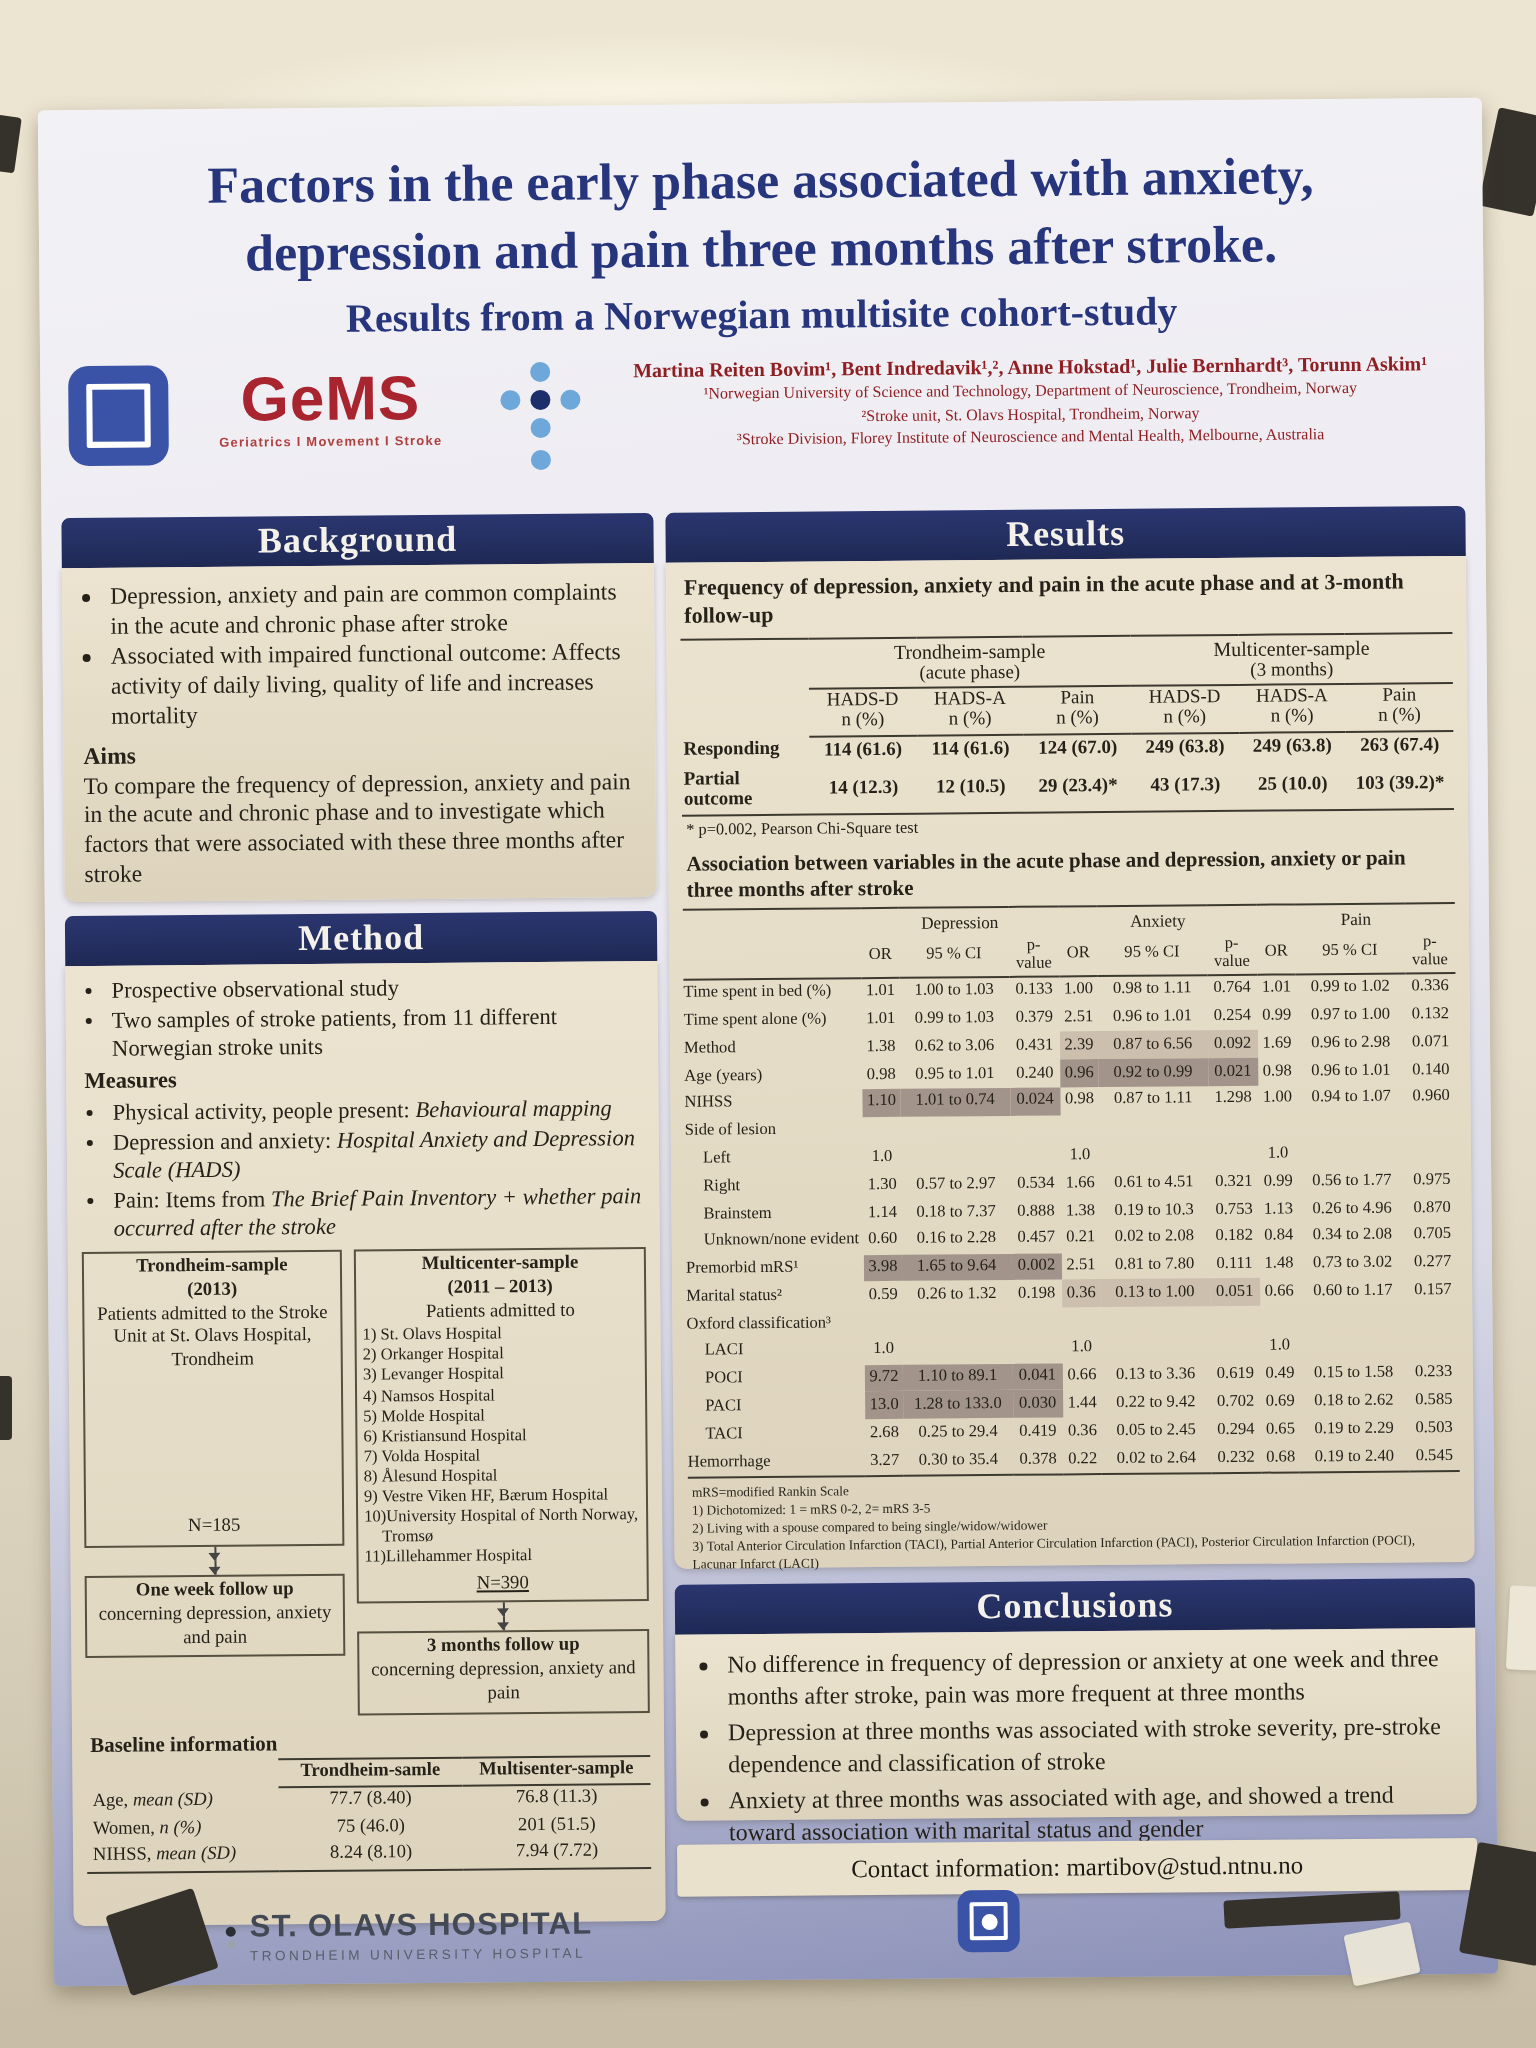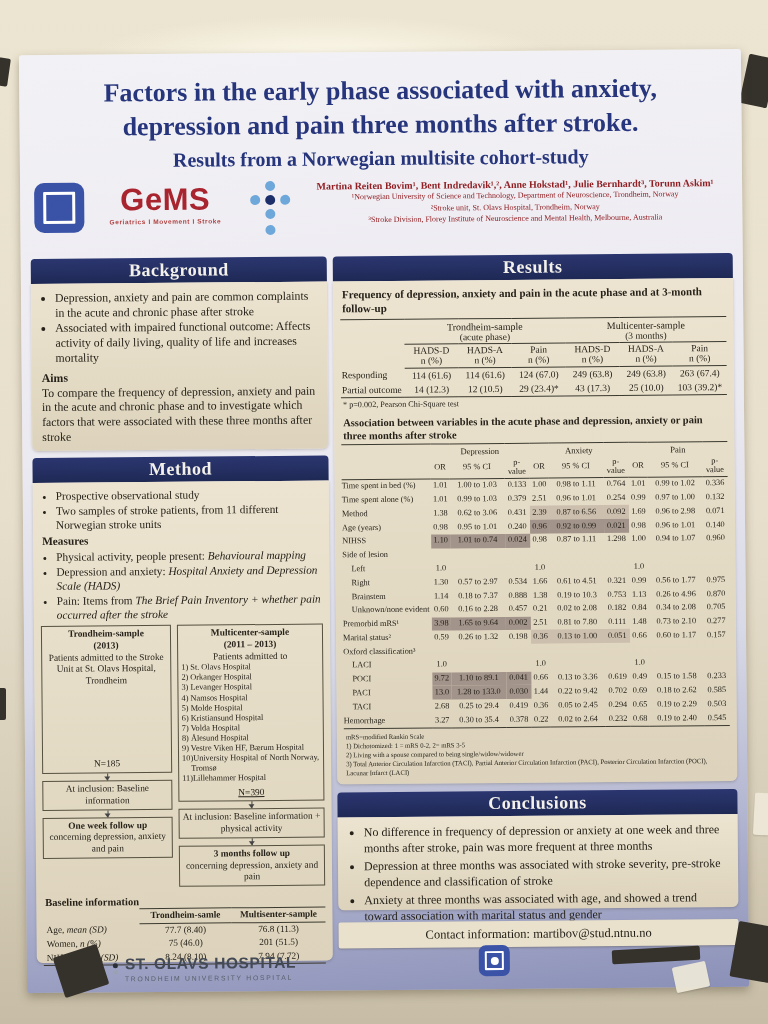--- a/index.html
+++ b/index.html
@@ -82,21 +82,21 @@
   .bt tr:last-child td{border-bottom:1px solid #3c3a30;}
   
   .t-title{font-weight:bold;font-size:11px;line-height:1.25;margin:1px 2px 3px 2px;}
   .t-title2{font-weight:bold;font-size:10.5px;line-height:1.25;margin:7px 2px 2px 2px;}
   table.t1{width:100%;border-collapse:collapse;table-layout:fixed;font-size:9.5px;}
   .t1 thead tr.grp th,.t1 thead tr.grp td{border-top:1px solid #3c3a30;padding-top:2px;}
   .t1 th{font-weight:normal;text-align:center;}
   .t1 .gname{font-size:10px;}
   .t1 tr.sub th{border-bottom:1px solid #3c3a30;padding-bottom:2px;}
   .t1 th.gh{border-bottom:1px solid #3c3a30;}
-  .t1 td{text-align:center;padding:2px 0;}
+  .t1 td{text-align:center;padding:2px 0;font-weight:bold;}
   .t1 td.lbl{text-align:left;padding-left:1px;}
   .t1 tbody tr:last-child td{border-bottom:1px solid #3c3a30;}
   .t-foot{font-size:8.2px;margin:2px 2px 0 2px;}
   table.t2{width:100%;border-collapse:collapse;table-layout:fixed;font-size:8.3px;}
   .t2 thead tr.grp th{border-top:1px solid #3c3a30;font-weight:normal;font-size:8.6px;text-align:center;padding-top:2px;}
   .t2 thead tr.sub th{font-weight:normal;text-align:center;border-bottom:1px solid #3c3a30;padding-bottom:2px;}
   .t2 td{text-align:center;padding:1.5px 0;line-height:1.3;}
   .t2 td.lbl{text-align:left;}
   .t2 td.lbl.ind{padding-left:9px;}
   .t2 td.sect{text-align:left;}
@@ -192,21 +192,20 @@
     <div class="flow">
       <div class="fcol fcol-l">
         <div class="fbox" style="height:142px;display:flex;flex-direction:column;">
           <div class="ftitle">Trondheim-sample</div>
           <div class="ftitle">(2013)</div>
           <div>Patients admitted to the Stroke Unit at St. Olavs Hospital, Trondheim</div>
           <div class="spacer"></div>
           <div class="nval">N=185</div>
         </div>
         <div class="arrow"></div>
-        <div class="fbox">At inclusion: Baseline information</div>
         <div class="arrow"></div>
         <div class="fbox">
           <div class="ftitle">One week follow up</div>
           <div>concerning depression, anxiety and pain</div>
         </div>
       </div>
       <div class="fcol fcol-r">
         <div class="fbox">
           <div class="ftitle">Multicenter-sample</div>
           <div class="ftitle">(2011 – 2013)</div>
@@ -220,21 +219,20 @@
               <div class="hosp">6) Kristiansund Hospital</div>
               <div class="hosp">7) Volda Hospital</div>
               <div class="hosp">8) Ålesund Hospital</div>
               <div class="hosp">9) Vestre Viken HF, Bærum Hospital</div>
               <div class="hosp">10)University Hospital of North Norway, Tromsø</div>
               <div class="hosp">11)Lillehammer Hospital</div>
             </div>
           <div class="nval-r">N=390</div>
         </div>
         <div class="arrow"></div>
-        <div class="fbox">At inclusion: Baseline information + physical activity</div>
         <div class="arrow"></div>
         <div class="fbox">
           <div class="ftitle">3 months follow up</div>
           <div>concerning depression, anxiety and pain</div>
         </div>
       </div>
     </div>
 
     <div class="baseline">
       <div class="btitle">Baseline information</div>
@@ -496,21 +494,21 @@
           </tr>
           <tr>
             <td class="lbl">Premorbid mRS¹</td>
             <td class="hl-d">3.98</td>
             <td class="hl-d">1.65 to 9.64</td>
             <td class="hl-d">0.002</td>
             <td>2.51</td>
             <td>0.81 to 7.80</td>
             <td>0.111</td>
             <td>1.48</td>
-            <td>0.73 to 2.10</td>
+            <td>0.73 to 3.02</td>
             <td>0.277</td>
           </tr>
           <tr>
             <td class="lbl">Marital status²</td>
             <td>0.59</td>
             <td>0.26 to 1.32</td>
             <td>0.198</td>
             <td class="hl-l">0.36</td>
             <td class="hl-l">0.13 to 1.00</td>
             <td class="hl-l">0.051</td>

